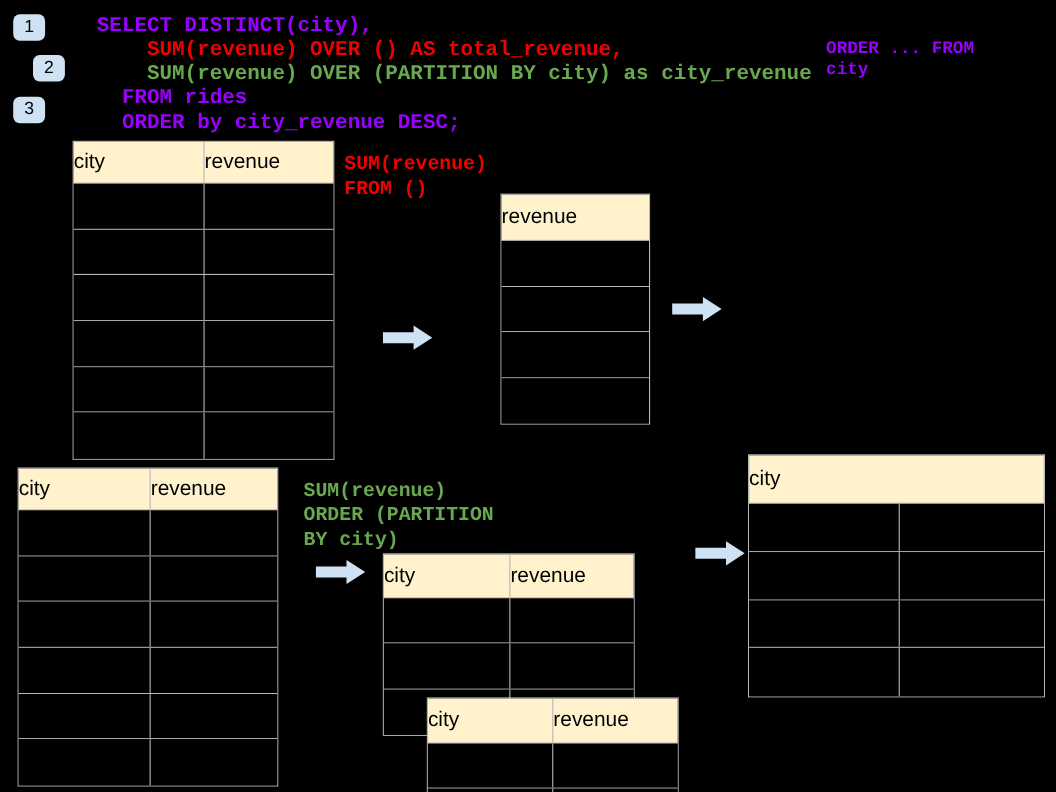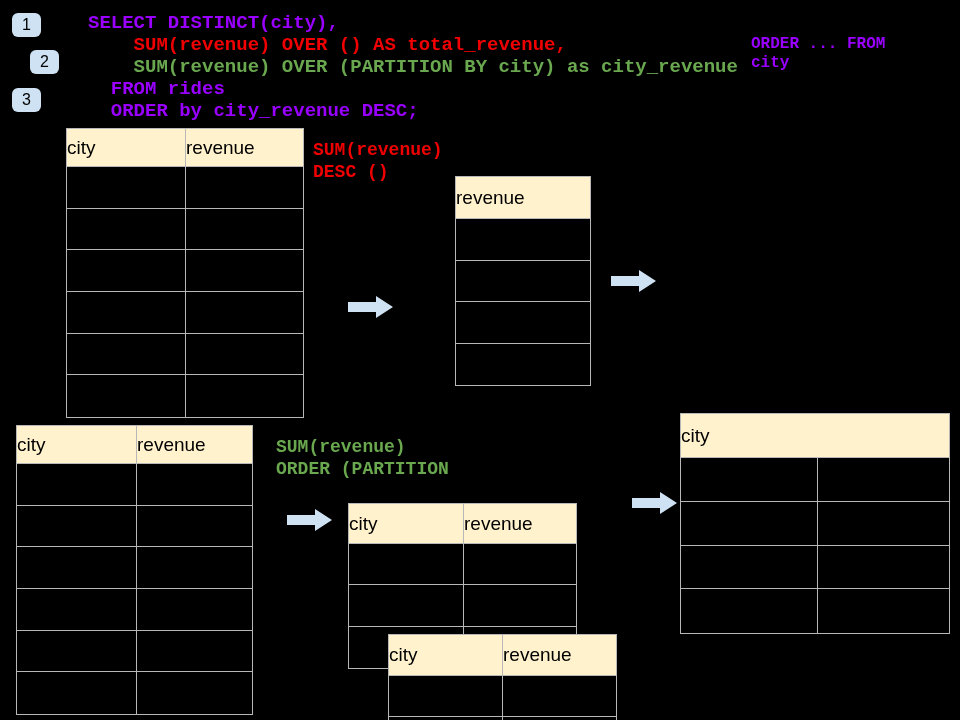--- a/index.html
+++ b/index.html
@@ -61,22 +61,22 @@
 <body>
 
 <div class="page">
 
   <div class="badge" id="badge-1">1</div>
   <div class="badge" id="badge-2">2</div>
   <div class="badge" id="badge-3">3</div>
 
   <div class="code" id="sql-code"><div class="code-line" style="color: rgb(153, 0, 255);">SELECT DISTINCT(city),</div><div class="code-line" style="color: rgb(240, 0, 0);">    SUM(revenue) OVER () AS total_revenue,</div><div class="code-line" style="color: rgb(106, 168, 79);">    SUM(revenue) OVER (PARTITION BY city) as city_revenue</div><div class="code-line" style="color: rgb(153, 0, 255);">  FROM rides</div><div class="code-line" style="color: rgb(153, 0, 255);">  ORDER by city_revenue DESC;</div></div>
   <div class="code" id="side-note"><div class="code-line" style="color: rgb(153, 0, 255);">ORDER ... FROM</div><div class="code-line" style="color: rgb(153, 0, 255);">city</div></div>
-  <div class="code" id="label-over-all"><div class="code-line" style="color: rgb(240, 0, 0);">SUM(revenue)</div><div class="code-line" style="color: rgb(240, 0, 0);">DESC ()</div></div>
-  <div class="code" id="label-over-partition"><div class="code-line" style="color: rgb(106, 168, 79);">SUM(revenue)</div><div class="code-line" style="color: rgb(106, 168, 79);">ORDER (PARTITION</div></div>
+  <div class="code" id="label-over-all"><div class="code-line" style="color: rgb(240, 0, 0);">SUM(revenue)</div><div class="code-line" style="color: rgb(240, 0, 0);">FROM ()</div></div>
+  <div class="code" id="label-over-partition"><div class="code-line" style="color: rgb(106, 168, 79);">SUM(revenue)</div><div class="code-line" style="color: rgb(106, 168, 79);">ORDER (PARTITION</div><div class="code-line" style="color: rgb(106, 168, 79);">BY city)</div></div>
 
   <div class="dtable" id="t-source-top">
       <div class="trow thead">
         <div class="cell">city</div>
         <div class="cell">revenue</div>
       </div>
       <div class="trow">
         <div class="cell"></div>
         <div class="cell"></div>
       </div>

